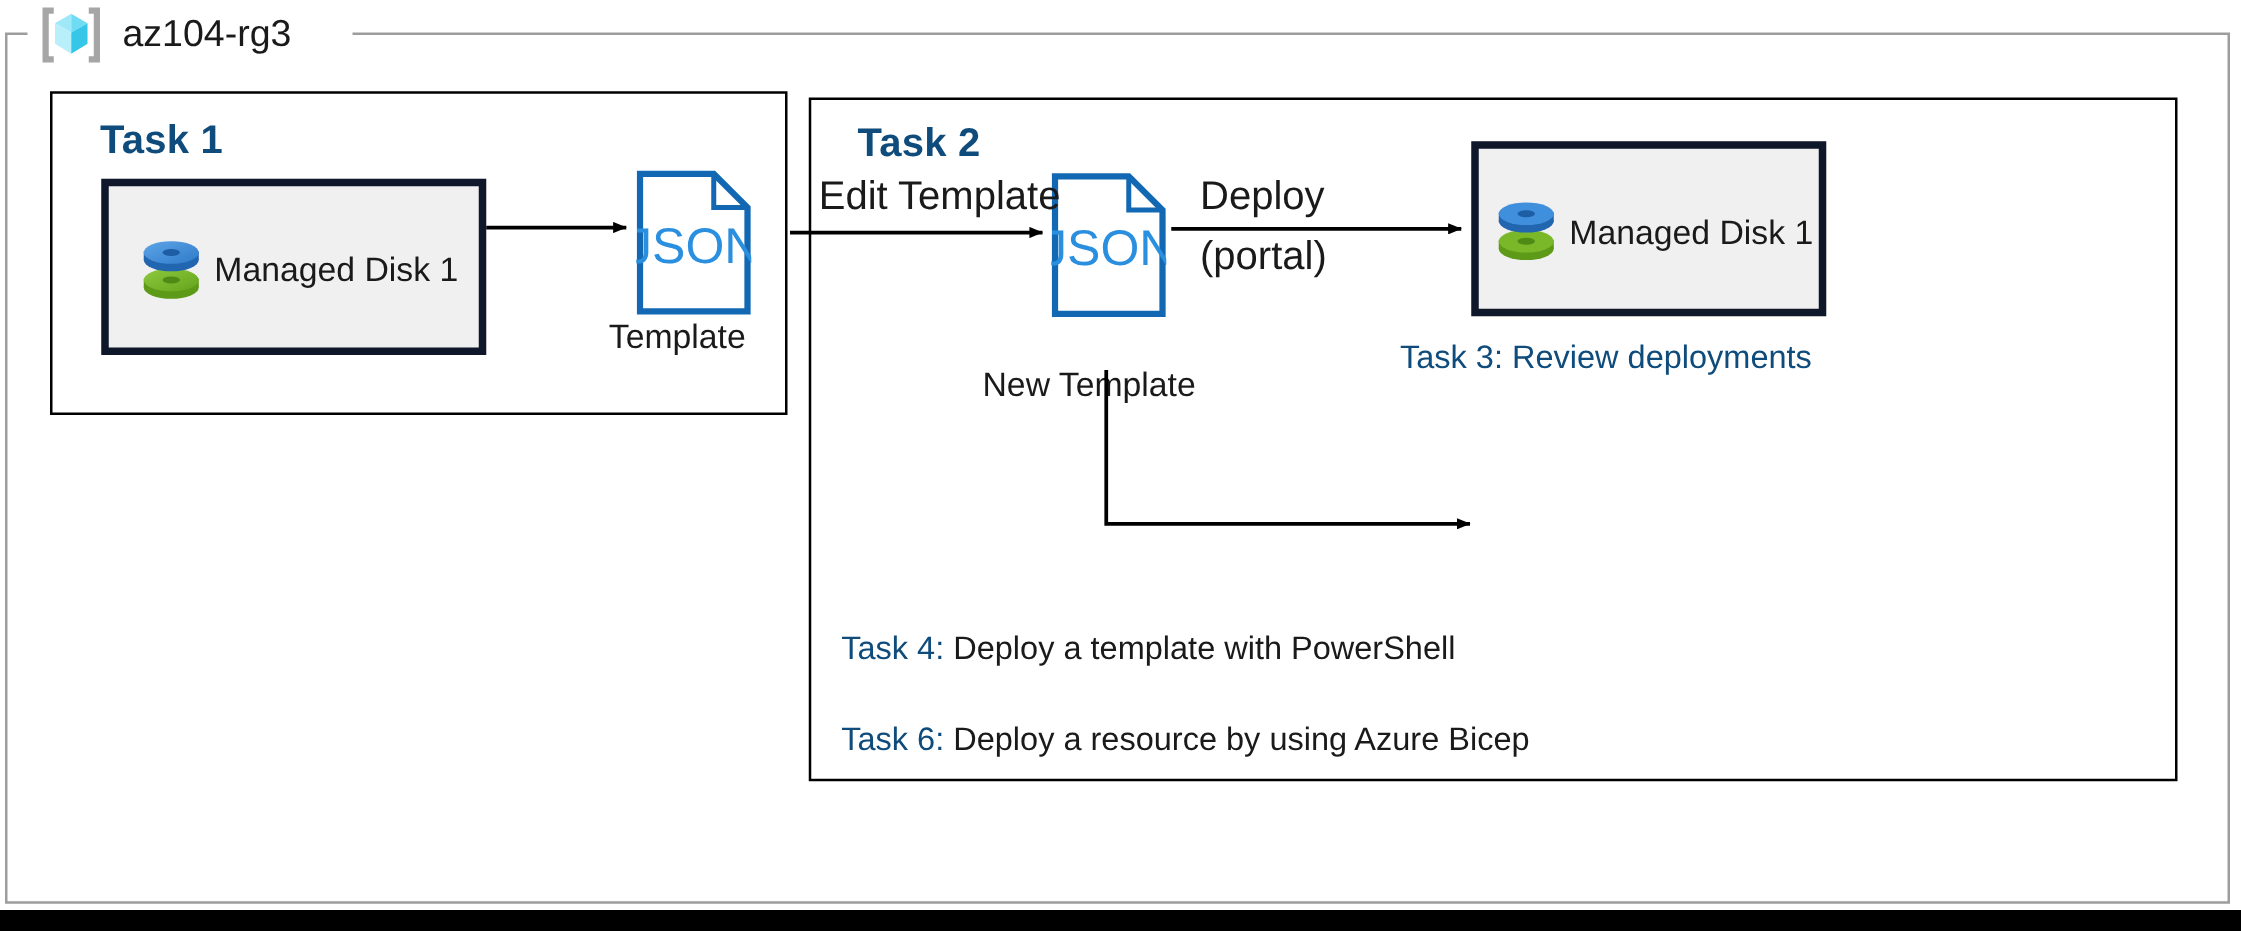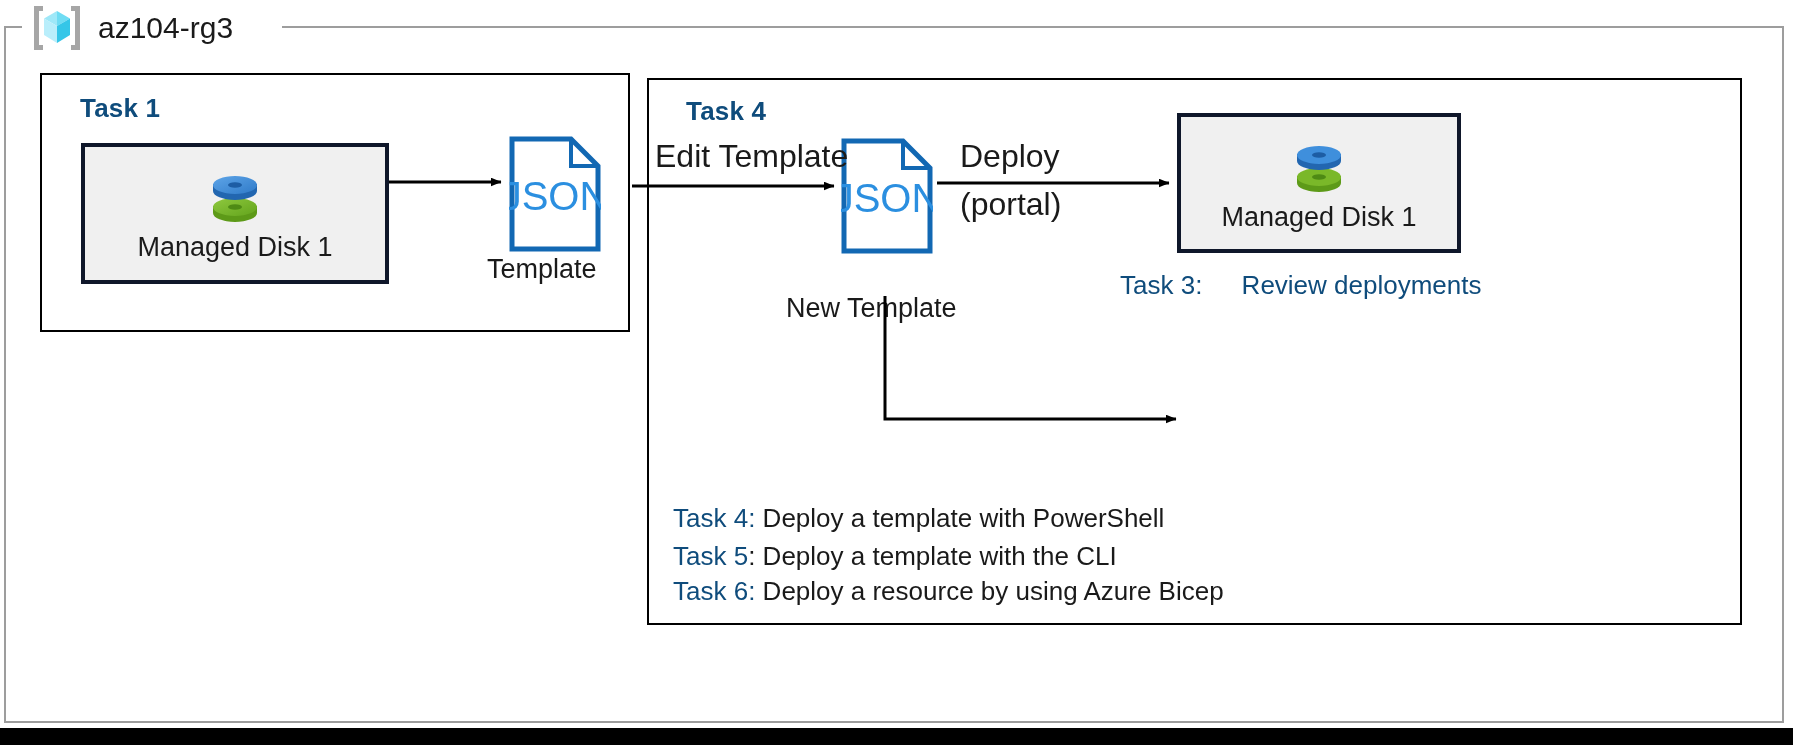--- a/index.html
+++ b/index.html
@@ -82,37 +82,36 @@
     position: absolute;
     border: 2px solid #000000;
     box-sizing: border-box;
     background: #ffffff;
   }
   #task1-panel { left: 40px;  top: 73px;  width: 590px; height: 259px; }
   #task2-panel { left: 647px; top: 78px;  width: 1095px; height: 547px; }
 
   .task-heading {
     position: absolute;
-    font-size: 26px;
+    font-size: 32px;
     font-weight: bold;
     color: #0f4c7c;
     white-space: nowrap;
     letter-spacing: .2px;
   }
   #task1-heading { left: 80px;  top: 93px; }
   #task2-heading { left: 686px; top: 96px; }
 
   
   .res-box {
     position: absolute;
-    border: 4px solid #0f172a;
+    border: 6px solid #0f172a;
     background: #f0f0f0;
     box-sizing: border-box;
     display: flex;
-    flex-direction: column;
     align-items: center;
     justify-content: center;
   }
   #disk-box-1 { left: 81px;   top: 143px; width: 308px; height: 141px; }
   #disk-box-2 { left: 1177px; top: 113px; width: 284px; height: 140px; }
   #disk-box-x { left: 1184px; top: 352px; width: 275px; height: 140px; }
 
   .res-label {
     font-size: 27px;
     color: #1a1a1a;
@@ -155,21 +154,21 @@
     position: absolute;
     font-size: 26px;
     color: #1a1a1a;
     white-space: nowrap;
     line-height: 1;
   }
   .task-line .tag {
     font-weight: normal;
     color: #0f4c7c;
   }
-  .task-line .body-blue { color: #0f4c7c; margin-left: 32px; }
+  .task-line .body-blue { color: #0f4c7c; }
 
   #task3-line { left: 1120px; top: 272px; }
   #task4-line { left: 673px;  top: 505px; }
   #task5-line { left: 673px;  top: 543px; }
   #task6-line { left: 673px;  top: 578px; }
 
   
   #connectors {
     position: absolute;
     left: 0; top: 0;
@@ -240,21 +239,21 @@
   <div class="json-doc" id="json-doc-1">
     <svg width="92" height="116" viewBox="0 0 92 116" xmlns="http://www.w3.org/2000/svg">
       <path d="M3 3 L62 3 L89 30 L89 113 L3 113 Z" fill="#ffffff" stroke="#1268b3" stroke-width="5" stroke-linejoin="miter"></path>
       <path d="M62 3 L62 30 L89 30" fill="none" stroke="#1268b3" stroke-width="4"></path>
       <text x="46" y="74" font-family="Liberation Sans, sans-serif" font-size="40" fill="#2b8fe0" text-anchor="middle">JSON</text>
     </svg>
   </div>
   <div class="doc-caption" id="template-caption">Template</div>
 
   <div class="task-panel" id="task2-panel"></div>
-  <div class="task-heading" id="task2-heading">Task 4</div>
+  <div class="task-heading" id="task2-heading">Task 2</div>
 
   <div class="json-doc" id="json-doc-2">
     <svg width="92" height="116" viewBox="0 0 92 116" xmlns="http://www.w3.org/2000/svg">
       <path d="M3 3 L62 3 L89 30 L89 113 L3 113 Z" fill="#ffffff" stroke="#1268b3" stroke-width="5" stroke-linejoin="miter"></path>
       <path d="M62 3 L62 30 L89 30" fill="none" stroke="#1268b3" stroke-width="4"></path>
       <text x="46" y="74" font-family="Liberation Sans, sans-serif" font-size="40" fill="#2b8fe0" text-anchor="middle">JSON</text>
     </svg>
   </div>
   <div class="doc-caption" id="new-template-caption">New Template</div>
 
@@ -278,23 +277,20 @@
     <span class="res-label">Managed Disk 1</span>
   </div>
 
 
   <div class="task-line" id="task3-line">
     <span class="tag">Task 3:</span><span class="body-blue"> Review deployments</span>
   </div>
   <div class="task-line" id="task4-line">
     <span class="tag">Task 4:</span><span> Deploy a template with PowerShell</span>
   </div>
-  <div class="task-line" id="task5-line">
-    <span class="tag">Task 5</span><span>: Deploy a template with the CLI</span>
-  </div>
   <div class="task-line" id="task6-line">
     <span class="tag">Task 6:</span><span> Deploy a resource by using Azure Bicep</span>
   </div>
 
   <svg id="connectors" viewBox="0 0 1793 745" xmlns="http://www.w3.org/2000/svg">
     <defs>
       <marker id="arrowhead" markerWidth="11" markerHeight="9" refX="10.5" refY="4.5" orient="auto" markerUnits="userSpaceOnUse">
         <path d="M0,0 L11,4.5 L0,9 Z" fill="#000000"></path>
       </marker>
     </defs>

